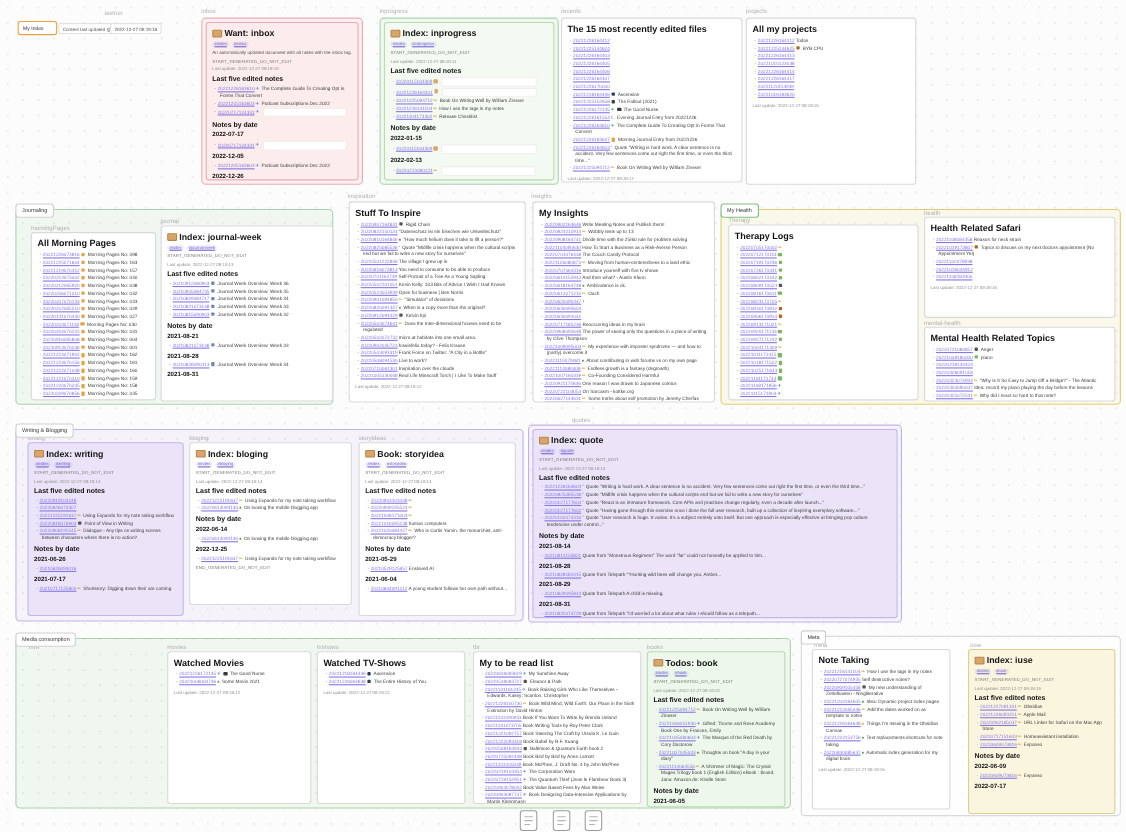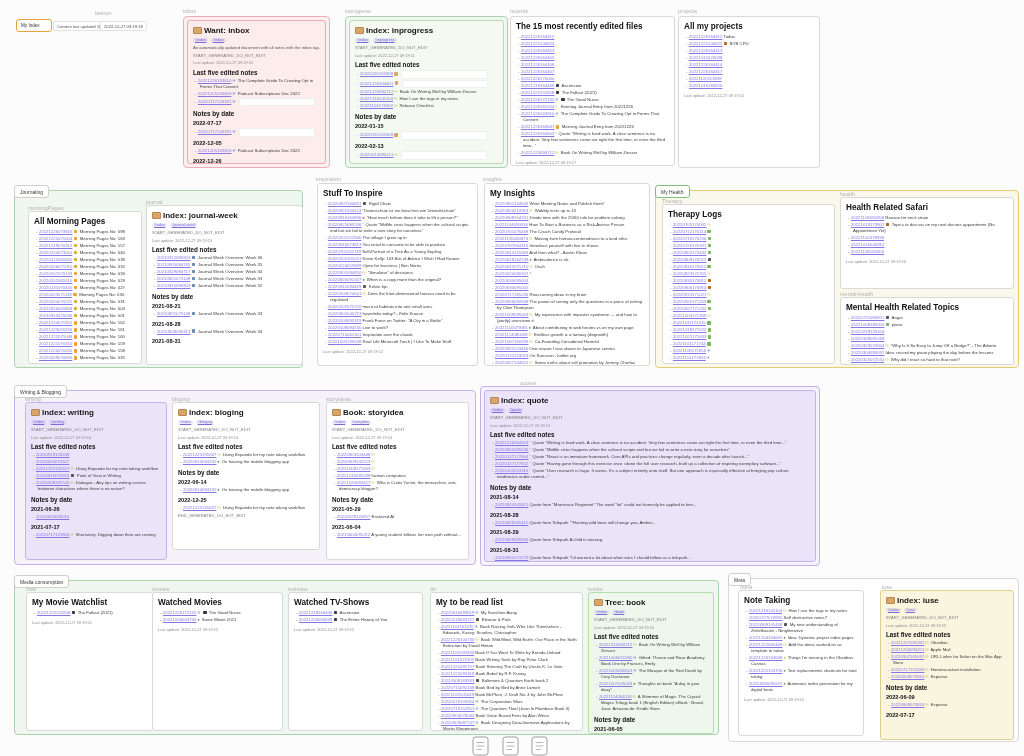--- a/index.html
+++ b/index.html
@@ -134,21 +134,21 @@
         <li class="item"><span class="dash">-</span><a class="nlink">20221226172135</a><span class="i-gl" style="color: rgb(74, 127, 212);">✈</span><span class="i-sq" style="background: rgb(58, 58, 58);"></span><span class="itext"> The Good Nurse</span></li>
         <li class="item"><span class="dash">-</span><a class="nlink">20221226161554</a><span class="i-gl" style="color: rgb(68, 81, 143);">☾</span><span class="itext"> Evening Journal Entry from 20221226</span></li>
         <li class="item"><span class="dash">-</span><a class="nlink">20221226163610</a><span class="i-gl" style="color: rgb(74, 127, 212);">✈</span><span class="itext"> The Complete Guide To Creating Opt in Forms That Convert</span></li>
         <li class="item"><span class="dash">-</span><a class="nlink">20221226163647</a><span class="i-sq" style="background: rgb(232, 163, 61);"></span><span class="itext"> Morning Journal Entry from 20221226</span></li>
         <li class="item"><span class="dash">-</span><a class="nlink">20221226164603</a><span class="i-gl" style="color: rgb(74, 127, 212);">”</span><span class="itext"> Quote "Writing is hard work. A clear sentence is no accident. Very few sentences come out right the first time, or even the third time..."</span></li>
         <li class="item"><span class="dash">-</span><a class="nlink">20221225094712</a><span class="i-gl" style="color: rgb(207, 154, 30);">✏</span><span class="itext"> Book On Writing Well by William Zinsser</span></li>
       </ul>
       <div class="footer">Last update: 2022-12-27 09:19:17</div>
     </div>
     <div class="group-label" style="left: 678px; top: 8px;">projects</div>
-    <div class="card " style="left: 678px; top: 16px; width: 142px; height: 152px;">
+    <div class="card " style="left: 678px; top: 16px; width: 155px; height: 152px;">
       <div class="list-title">All my projects</div>
       <ul class="items">
         <li class="item"><span class="dash">-</span><a class="nlink">20221226164412</a><span class="itext"> Todos</span></li>
         <li class="item"><span class="dash">-</span><a class="nlink">20221225144625</a><span class="i-sq" style="background: rgb(181, 101, 29);"></span><span class="itext"> BYB CPU</span></li>
         <li class="item"><span class="dash">-</span><a class="nlink">20221226164413</a></li>
         <li class="item"><span class="dash">-</span><a class="nlink">20221010123038</a></li>
         <li class="item"><span class="dash">-</span><a class="nlink">20221226164414</a></li>
         <li class="item"><span class="dash">-</span><a class="nlink">20221226164417</a></li>
         <li class="item"><span class="dash">-</span><a class="nlink">20221120113939</a></li>
         <li class="item"><span class="dash">-</span><a class="nlink">20221016183620</a></li>
@@ -448,27 +448,20 @@
         <li class="item"><span class="dash">-</span><a class="nlink">20210829095843</a><span class="itext"> Quote from Telepath A child is missing.</span></li>
       </ul>
       <div class="date-h">2021-08-31</div>
       <ul class="items">
         <li class="item"><span class="dash">-</span><a class="nlink">20210831073729</a><span class="itext"> Quote from Telepath "I'd worried a lot about what rules I should follow as a telepath...</span></li>
       </ul>
     </div>
     <div class="group-box t-green" style="left: 14px; top: 580px; width: 705px; height: 155px;"></div>
     <div class="group-tab" style="left: 14px; top: 575px;">Media consumption</div>
     <div class="group-label" style="left: 26px; top: 586px;">mtw</div>
-    <div class="card " style="left: 26px; top: 592px; width: 127px; height: 139px;">
-      <div class="list-title">My Movie Watchlist</div>
-      <ul class="items">
-        <li class="item"><span class="dash">-</span><a class="nlink">20221225152658</a><span class="i-sq" style="background: rgb(58, 58, 58);"></span><span class="itext"> The Fallout (2021)</span></li>
-      </ul>
-      <div class="footer">Last update: 2022-12-27 09:19:11</div>
-    </div>
     <div class="group-label" style="left: 152px; top: 586px;">movies</div>
     <div class="card " style="left: 152px; top: 592px; width: 131px; height: 139px;">
       <div class="list-title">Watched Movies</div>
       <ul class="items">
         <li class="item"><span class="dash">-</span><a class="nlink">20221226172135</a><span class="i-gl" style="color: rgb(74, 127, 212);">✈</span><span class="i-sq" style="background: rgb(58, 58, 58);"></span><span class="itext"> The Good Nurse</span></li>
         <li class="item"><span class="dash">-</span><a class="nlink">20221006004736</a><span class="i-gl" style="color: rgb(87, 166, 74);">●</span><span class="itext"> Some Movie 2021</span></li>
       </ul>
       <div class="footer">Last update: 2022-12-27 09:19:12</div>
     </div>
     <div class="group-label" style="left: 288px; top: 586px;">tvshows</div>
@@ -498,21 +491,21 @@
         <li class="item"><span class="dash">-</span><a class="nlink">20220219103354</a><span class="i-gl" style="color: rgb(74, 127, 212);">✈</span><span class="itext"> The Corporation Wars</span></li>
         <li class="item"><span class="dash">-</span><a class="nlink">20220719152951</a><span class="i-gl" style="color: rgb(74, 127, 212);">✈</span><span class="itext"> The Quantum Thief (Jean le Flambeur Book 3)</span></li>
         <li class="item"><span class="dash">-</span><a class="nlink">20220903078042</a><span class="itext"> Book Value Based Fees by Alan Weiss</span></li>
         <li class="item"><span class="dash">-</span><a class="nlink">20220903087747</a><span class="i-gl" style="color: rgb(74, 127, 212);">✈</span><span class="itext"> Book Designing Data-Intensive Applications by Martin Kleppmann</span></li>
       </ul>
     </div>
     <div class="group-label" style="left: 588px; top: 586px;">books</div>
     <div class="card c-lgreen" style="left: 588px; top: 592px; width: 126px; height: 142px;">
       <div class="card-title">
         <span class="nb"></span>
-        <span>Tree: book</span>
+        <span>Todos: book</span>
       </div>
       <div class="tags">
         <span class="tag">#index</span>
         <span class="tag">#book</span>
       </div>
       <div class="gen">START_GENERATED_DO_NOT_EDIT</div>
       <div class="meta">Last update: 2022-12-27 09:19:10</div>
       <div class="sec-h">Last five edited notes</div>
       <ul class="items">
         <li class="item"><span class="dash">-</span><a class="nlink">20221225094712</a><span class="i-gl" style="color: rgb(207, 154, 30);">✏</span><span class="itext"> Book On Writing Well by William Zinsser</span></li>

